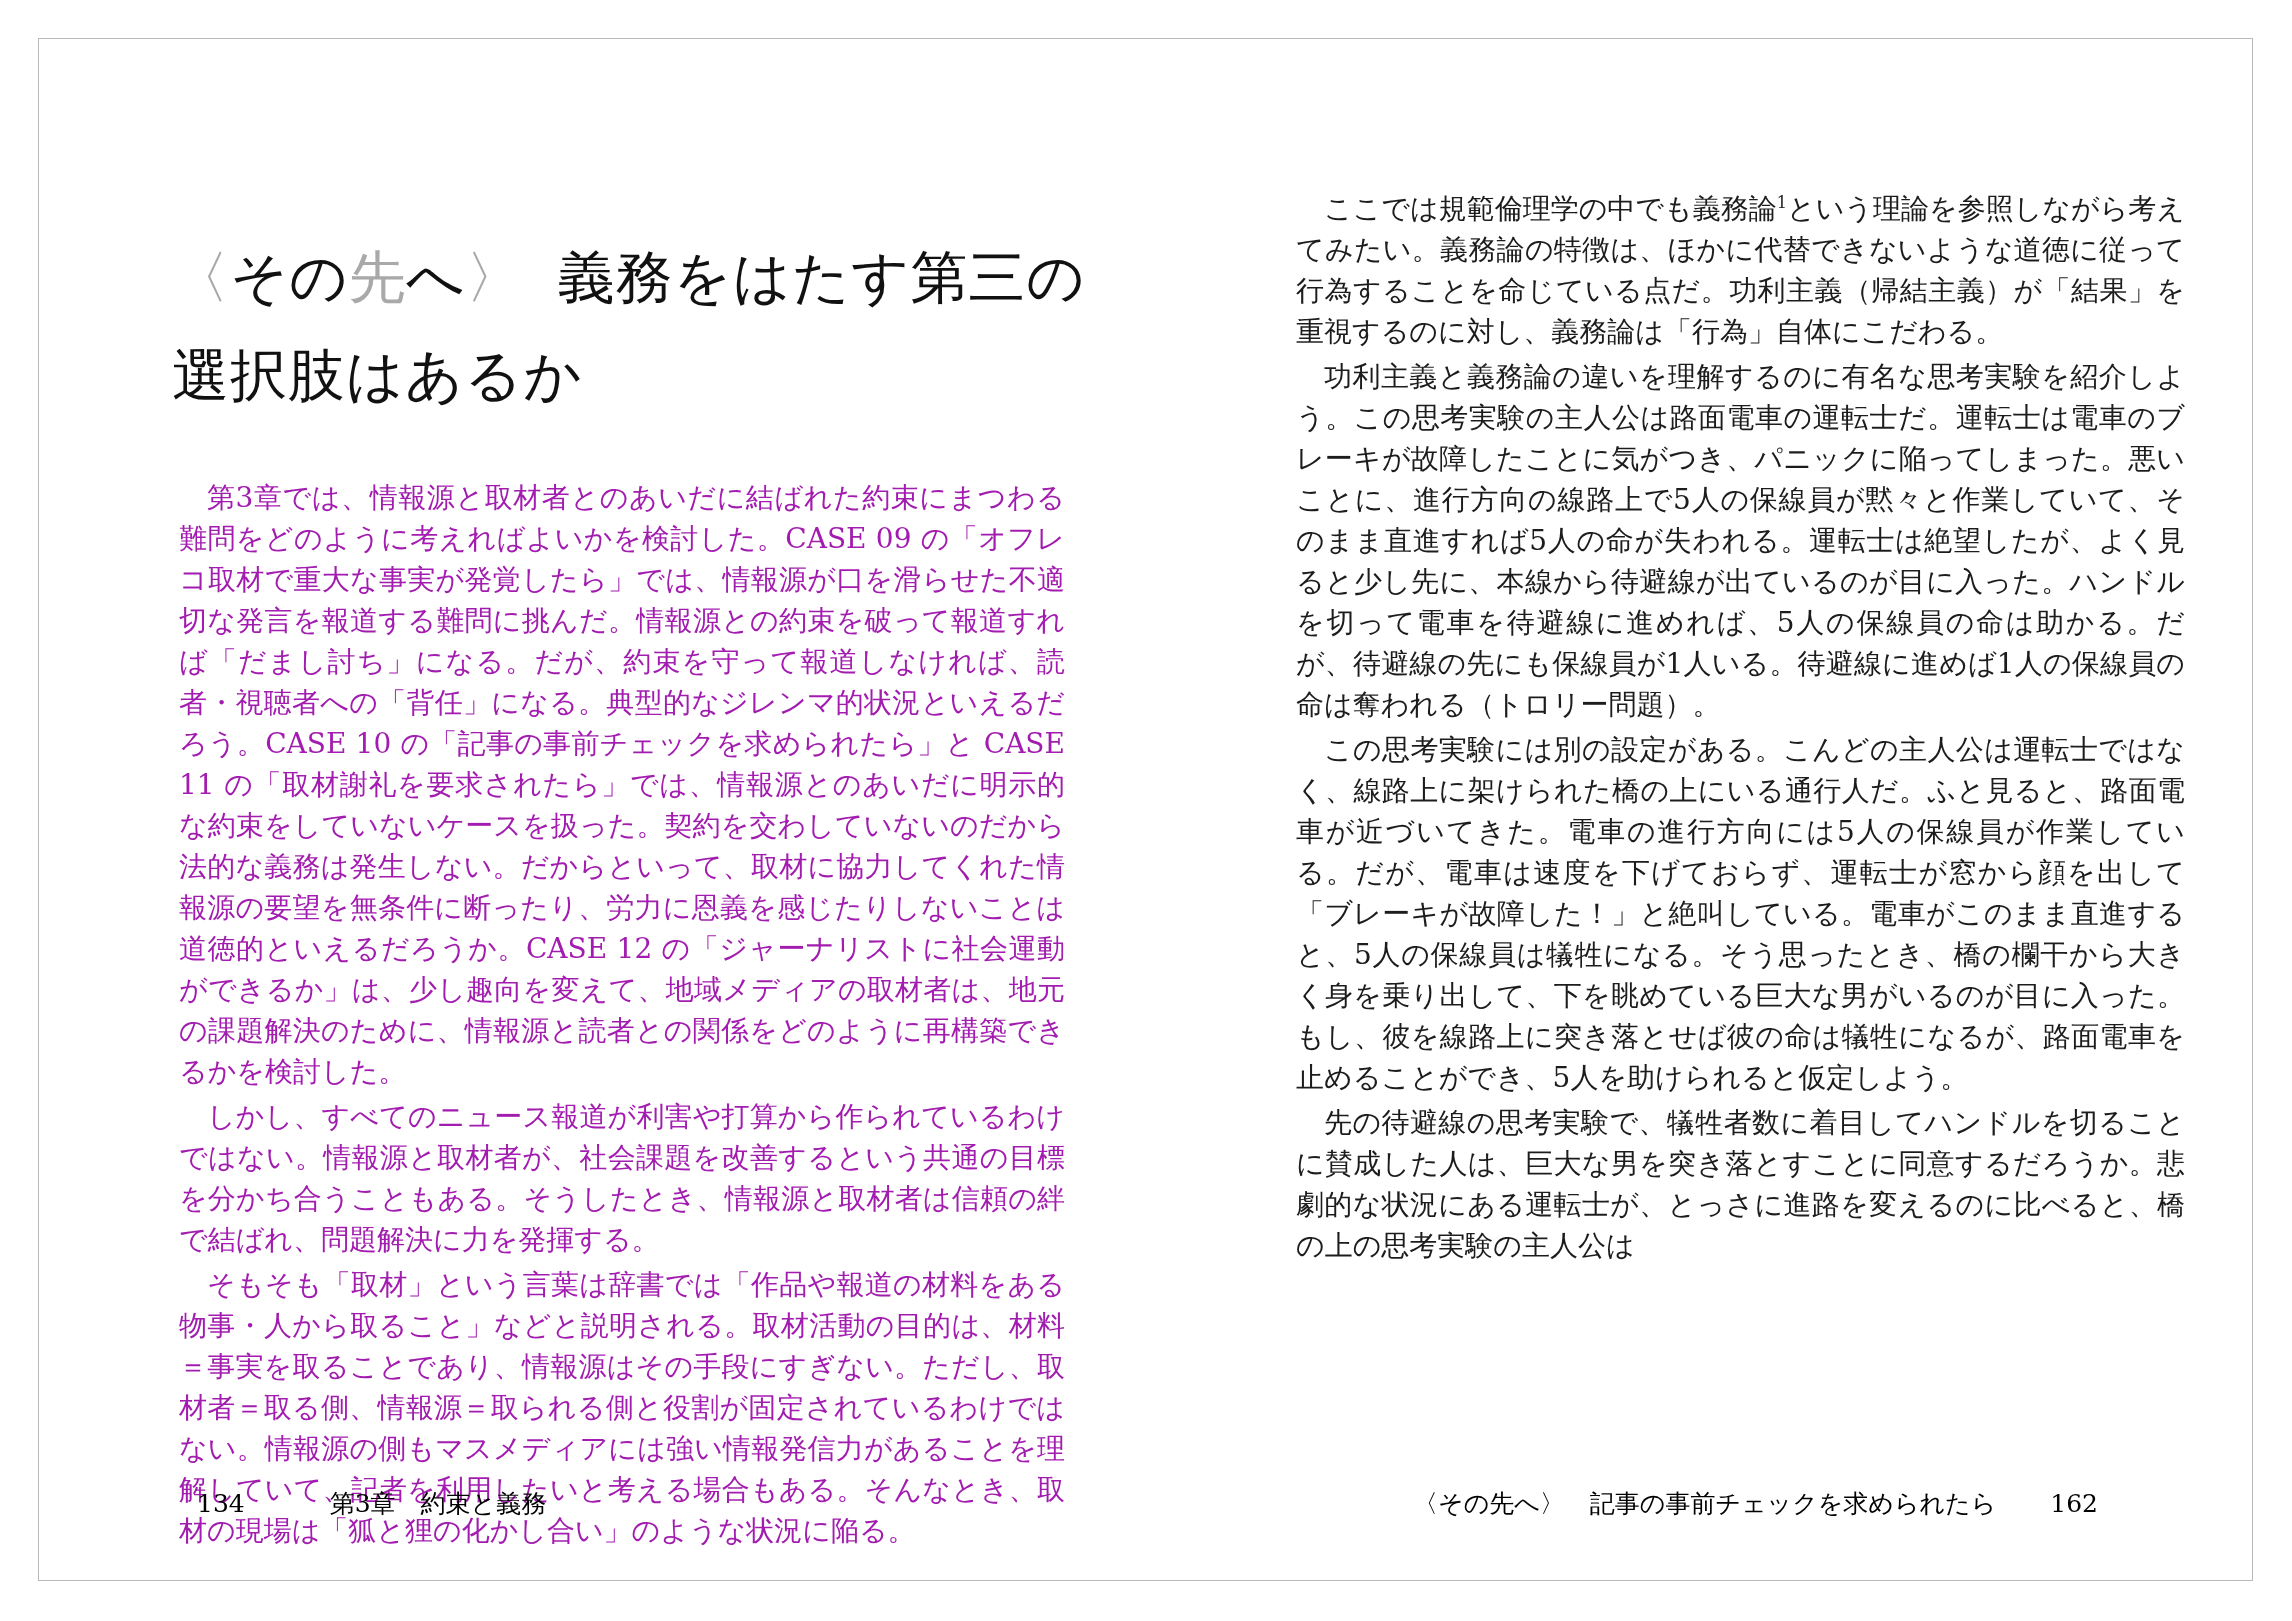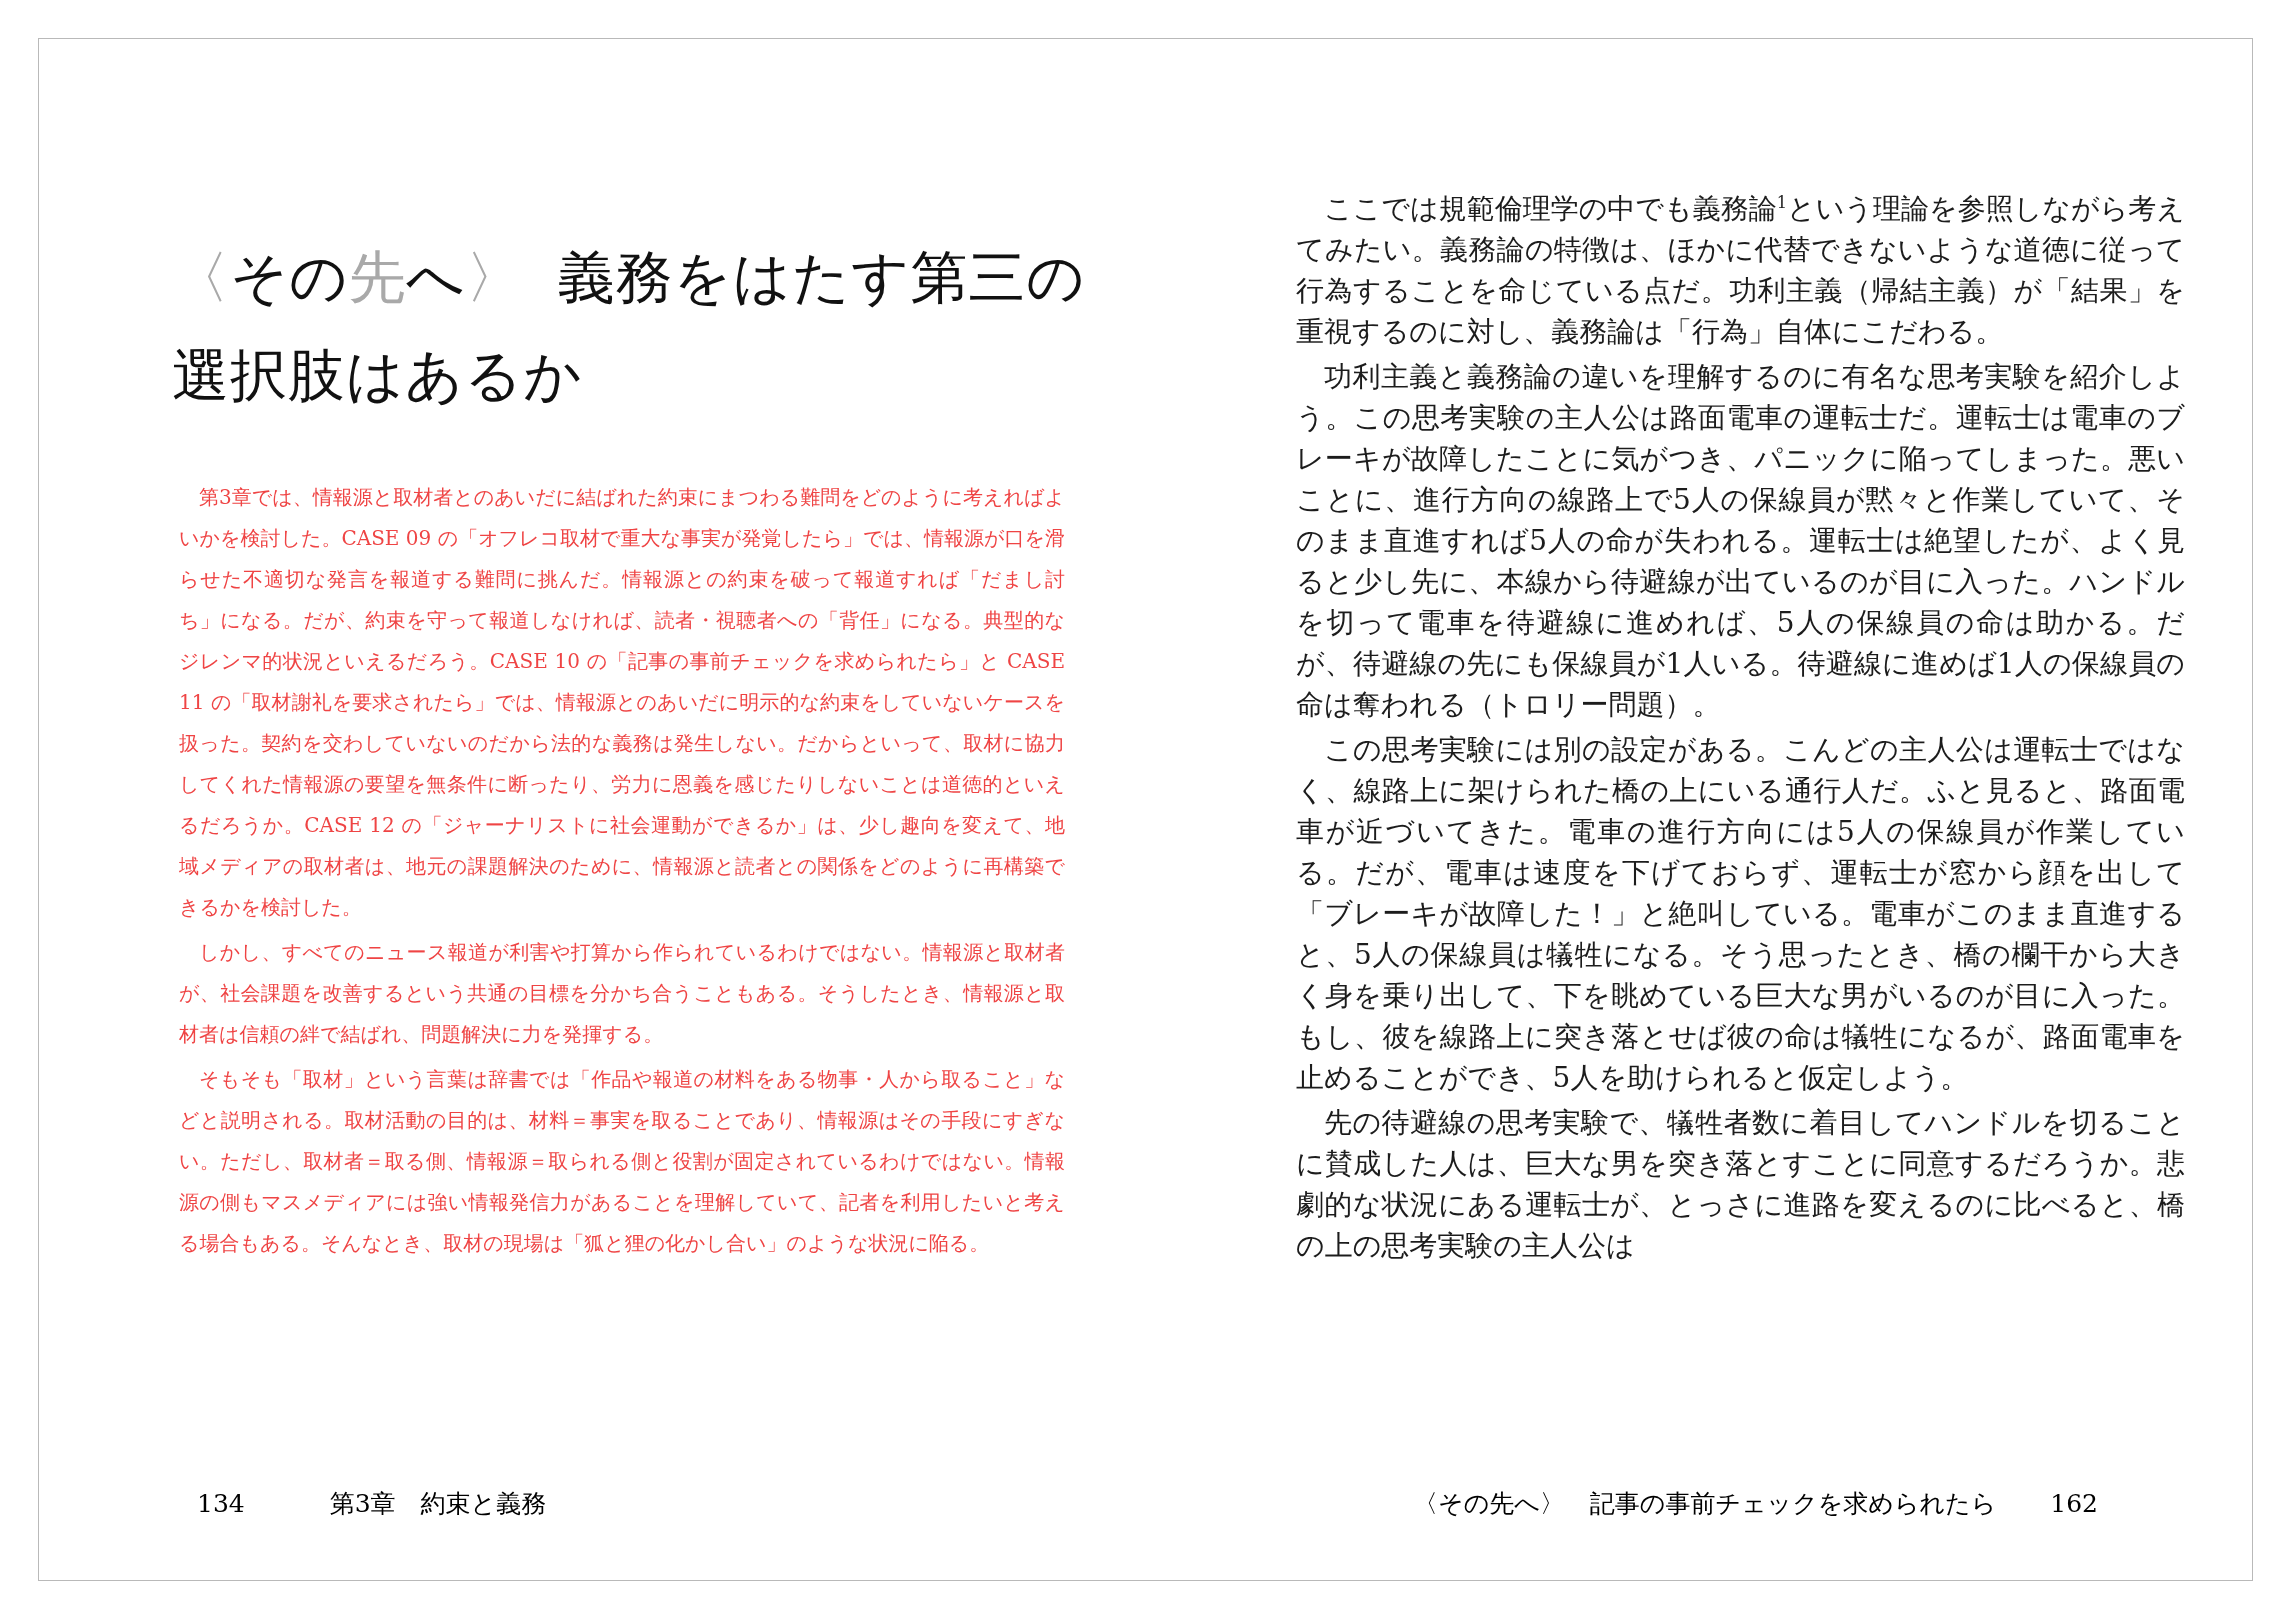--- a/index.html
+++ b/index.html
@@ -46,24 +46,24 @@
   .title-serif {
     font-family: "DejaVu Serif", "Liberation Serif", serif;
   }
   .title-gap { display: inline-block; width: 0.6em; }
 
   .left-body {
     position: absolute;
     left: 175px;
     top: 473px;
     width: 894px;
-    font-size: 20px;
+    font-size: 28px;
     line-height: 41px;
     text-align: justify;
-    color: #ef4444;
+    color: #a21caf;
   }
   .left-body p, .right-col p {
     margin: 4px;
     text-indent: 1em;
   }
 
   .page-footer {
     position: absolute;
     top: 1487px;
     font-size: 25px;

